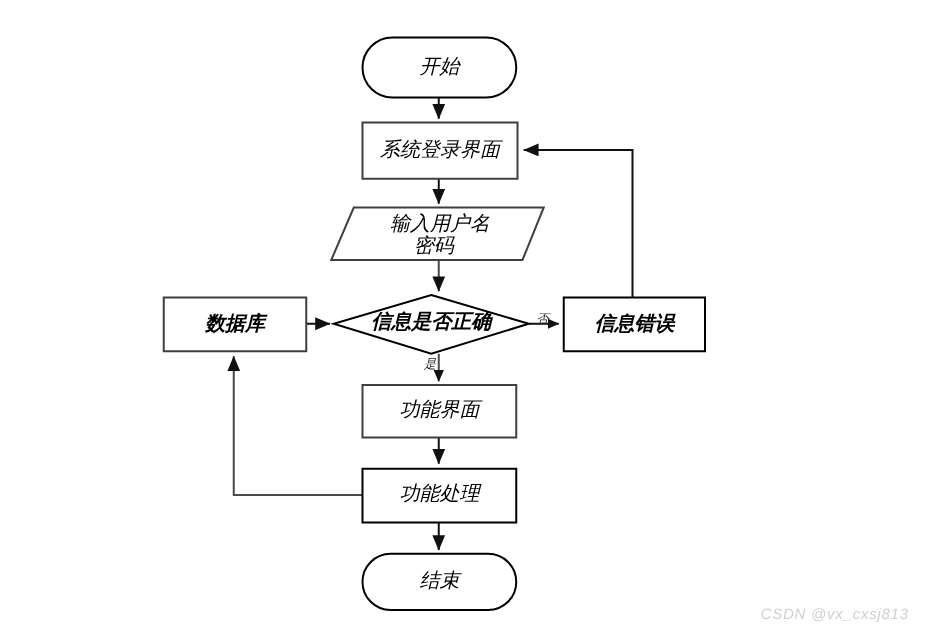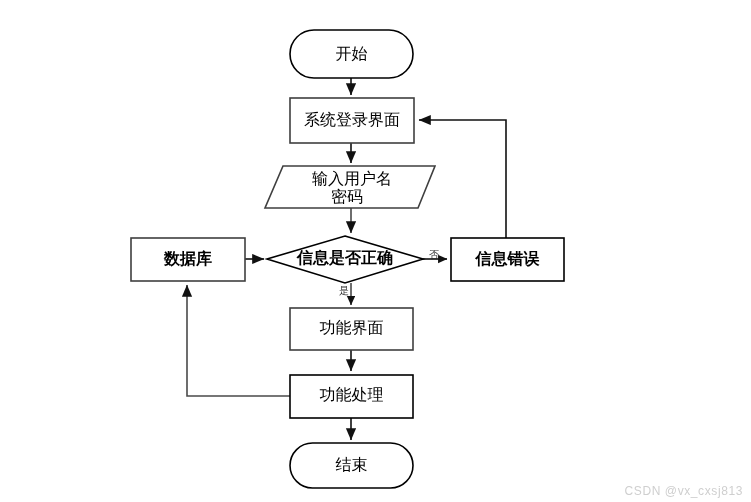--- a/index.html
+++ b/index.html
@@ -9,20 +9,21 @@
   }
   body {
     font-family: "Liberation Serif", "DejaVu Serif", serif;
   }
   #canvas {
     position: relative;
     width: 751px;
     height: 502px;
     background: #ffffff;
     overflow: hidden;
+    font-style: italic;
   }
   #flow-svg {
     position: absolute;
     left: 0;
     top: 0;
     width: 751px;
     height: 502px;
   }
   .node-shape {
     fill: #ffffff;
@@ -62,21 +63,21 @@
   }
   .edge-label {
     font-family: "Liberation Serif", "DejaVu Serif", serif;
     font-size: 10px;
     fill: #2b2b2b;
     text-anchor: middle;
     dominant-baseline: middle;
   }
   .watermark {
     position: absolute;
-    right: 8px;
+    right: 24px;
     bottom: 4px;
     font-family: "Liberation Sans", "DejaVu Sans", sans-serif;
     font-size: 12px;
     color: #cfcfcf;
     letter-spacing: 0.6px;
     white-space: nowrap;
     user-select: none;
   }
 </style>
 </head>

